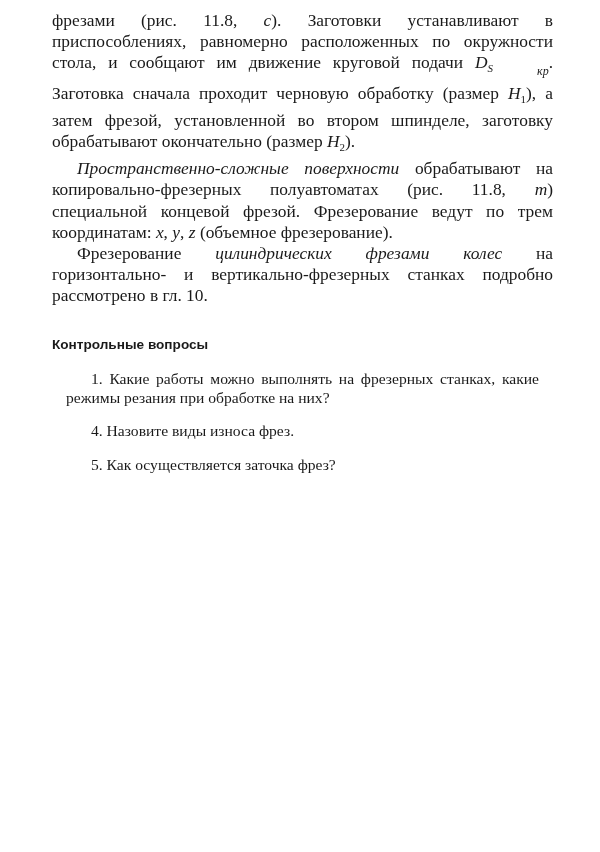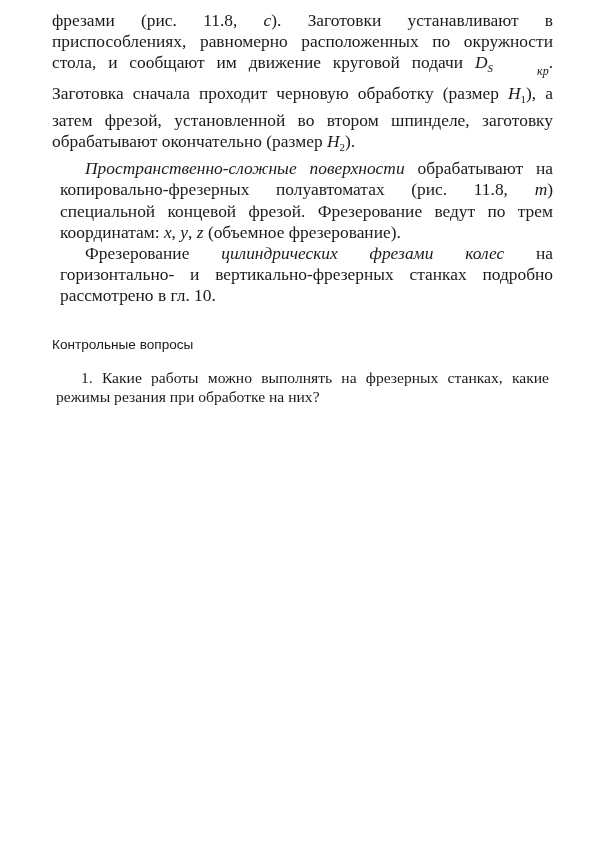--- a/index.html
+++ b/index.html
@@ -3,39 +3,41 @@
 <meta charset="utf-8">
 <style>
   html, body { margin: 0; padding: 0; background: #ffffff; }
   body { width: 600px; height: 852px; position: relative; overflow: hidden; }
   .page {
     position: absolute; left: 52px; top: 10px; width: 501px;
     font-family: "Liberation Serif", serif; font-size: 17.4px; line-height: 21.2px;
     color: #1a1a1a; text-align: justify;
   }
   .p { margin: 0; text-indent: 0; }
-  .p.indent { text-indent: 25px; margin-left: 8px; }
+  .p.indent { text-indent: 25px; }
   em { font-style: italic; }
   .sub { font-size: 11px; vertical-align: -4px; }
   .subsub { font-size: 12px; vertical-align: -3px; padding-left: 44px; }
   .heading {
-    font-family: "Liberation Sans", sans-serif; font-weight: normal; font-size: 13.6px;
+    font-family: "Liberation Sans", sans-serif; font-weight: bold; font-size: 13.6px;
     margin: 27px 0 13px 0; color: #1a1a1a;
   }
   .questions { font-size: 15.6px; line-height: 19.3px; }
-  .q { margin: 4px; text-indent: 25px; text-align: justify; }
+  .q { margin: 14px; text-indent: 25px; text-align: justify; }
 </style>
 </head>
 <body>
 
 <div class="page">
   <p class="p"><span>фрезами (рис. 11.8, </span><em>c</em><span>). Заготовки устанавливают в приспособлениях, равномерно расположенных по окружности стола, и сообщают им движение круговой подачи </span><em><span>D</span><span class="sub"><span>S</span><span class="subsub">кр</span></span></em><span>. Заготовка сначала проходит черновую обработку (размер </span><em>H</em><span class="sub">1</span><span>), а затем фрезой, установленной во втором шпинделе, заготовку обрабатывают окончательно (размер </span><em>H</em><span class="sub">2</span><span>).</span></p>
 
   <p class="p indent"><em>Пространственно-сложные поверхности</em><span> обрабатывают на копировально-фрезерных полуавтоматах (рис. 11.8, </span><em>m</em><span>) специальной концевой фрезой. Фрезерование ведут по трем координатам: </span><em>x</em><span>, </span><em>y</em><span>, </span><em>z</em><span> (объемное фрезерование).</span></p>
 
   <p class="p indent"><span>Фрезерование </span><em>цилиндрических фрезами колес</em><span> на горизонтально- и вертикально-фрезерных станках подробно рассмотрено в гл. 10.</span></p>
 
   <div class="heading">Контрольные вопросы</div>
 
   <div class="questions">
     <p class="q">1. Какие работы можно выполнять на фрезерных станках, какие режимы резания при обработке на них?</p>
+    <p class="q">4. Назовите виды износа фрез.</p>
+    <p class="q">5. Как осуществляется заточка фрез?</p>
   </div>
 </div>
 
 </body></html>

